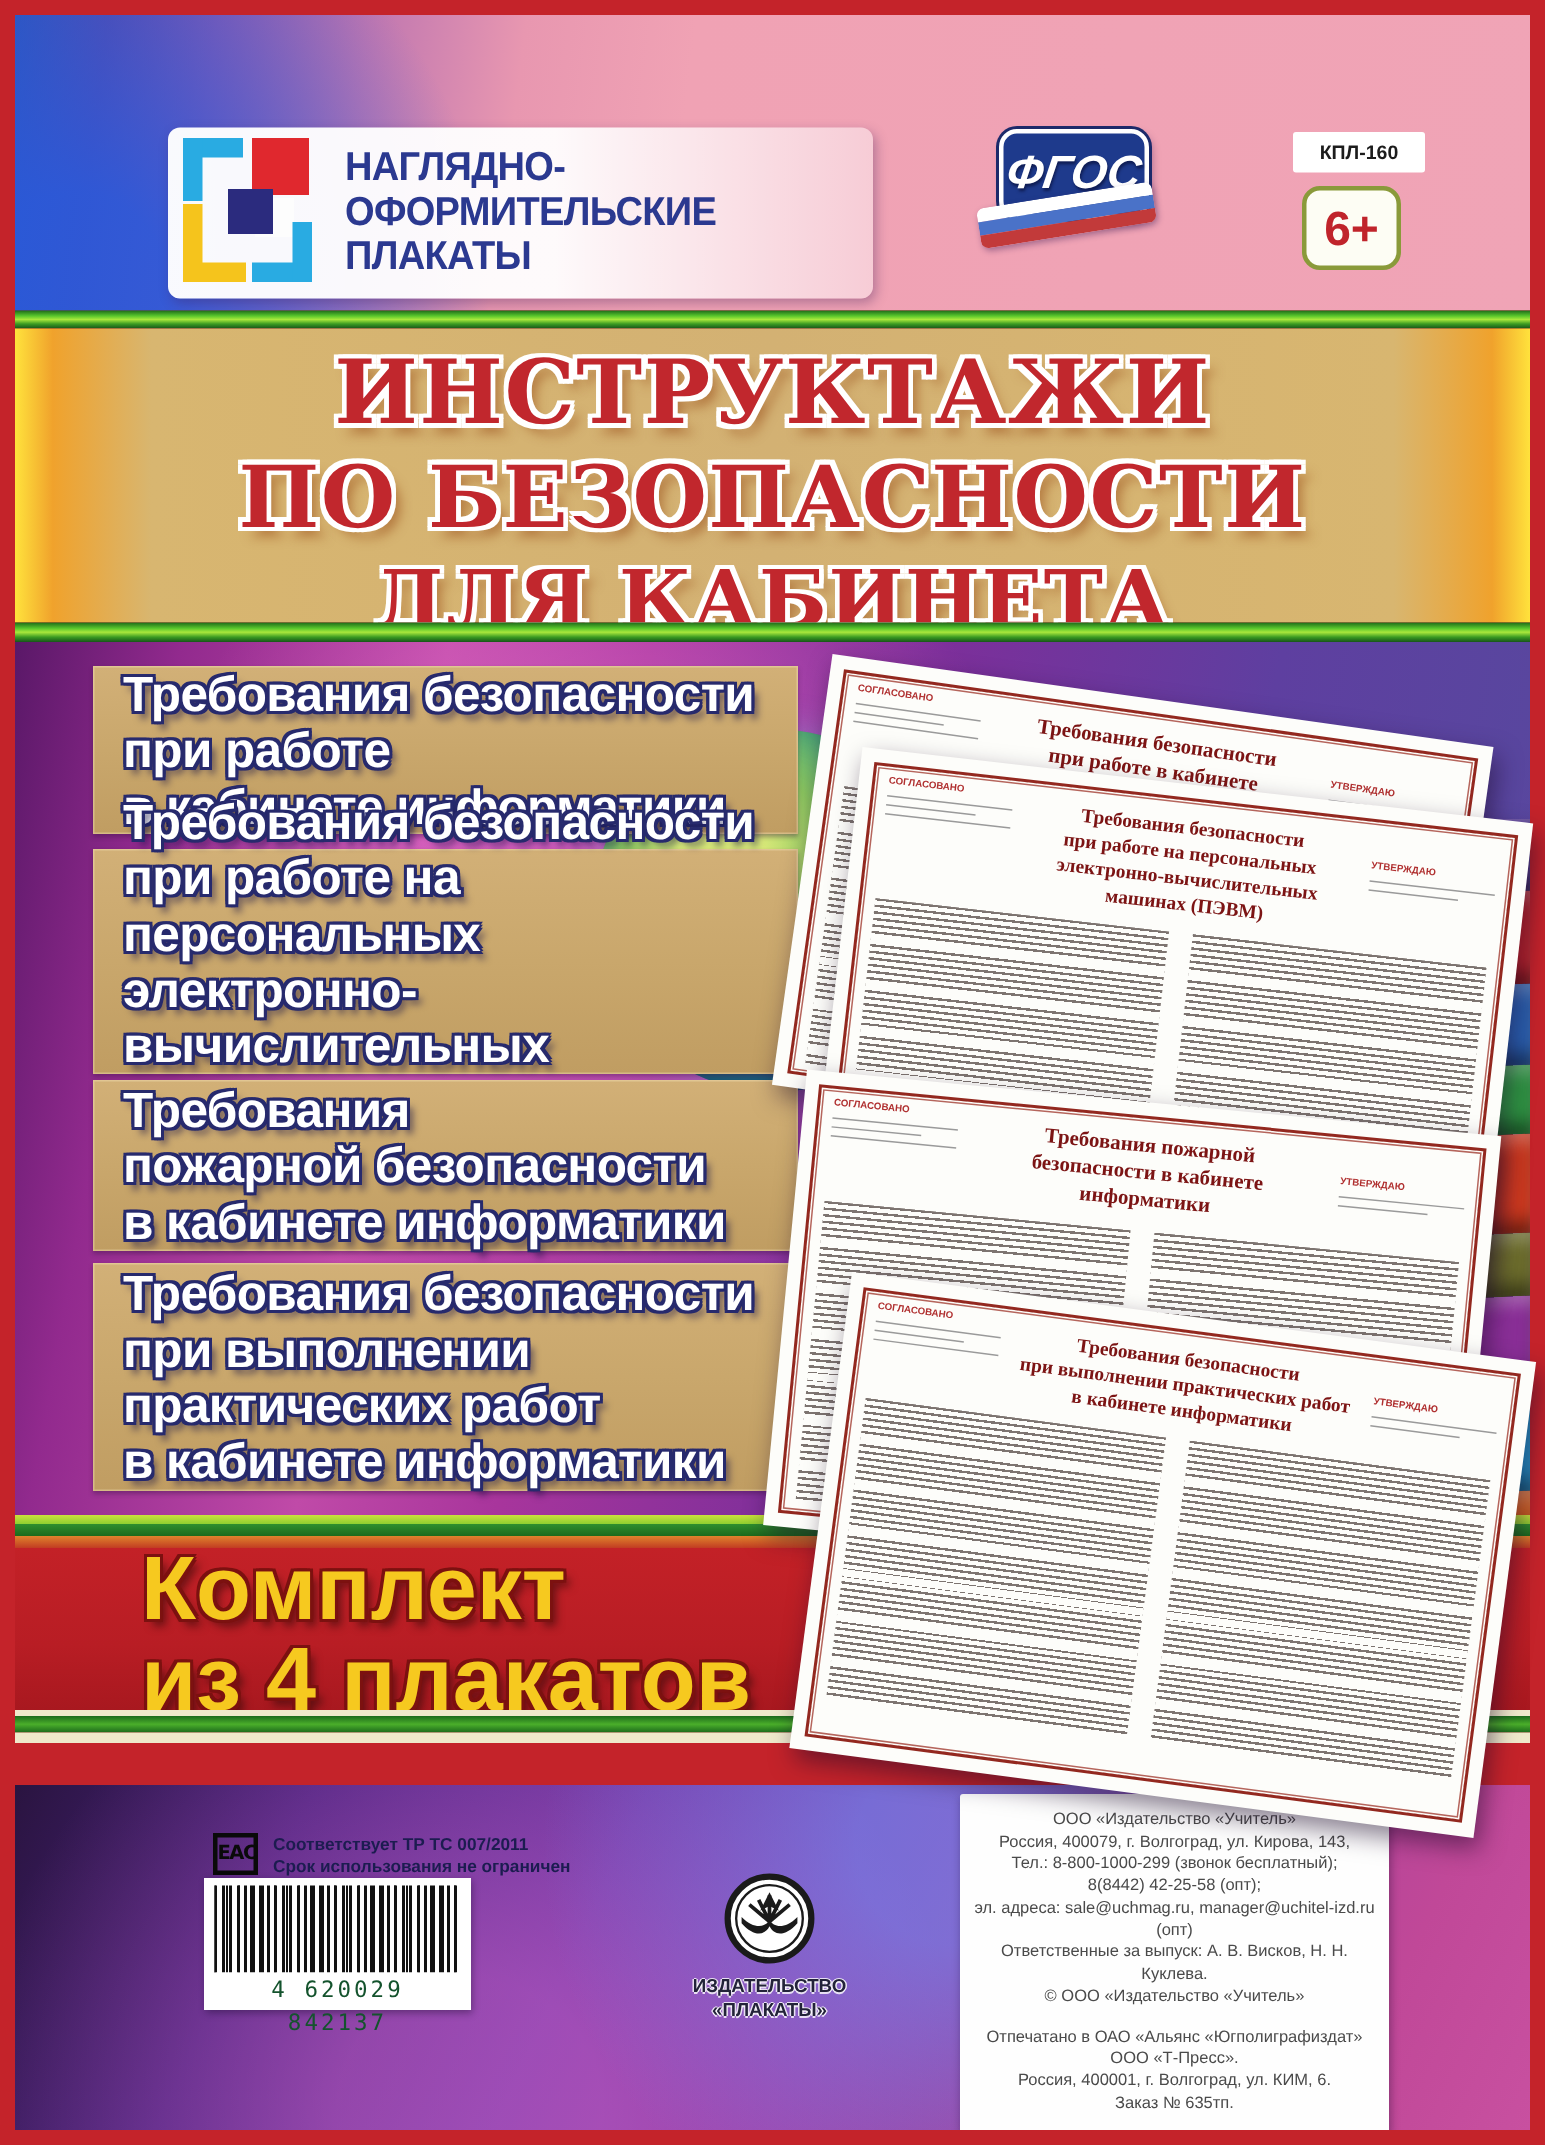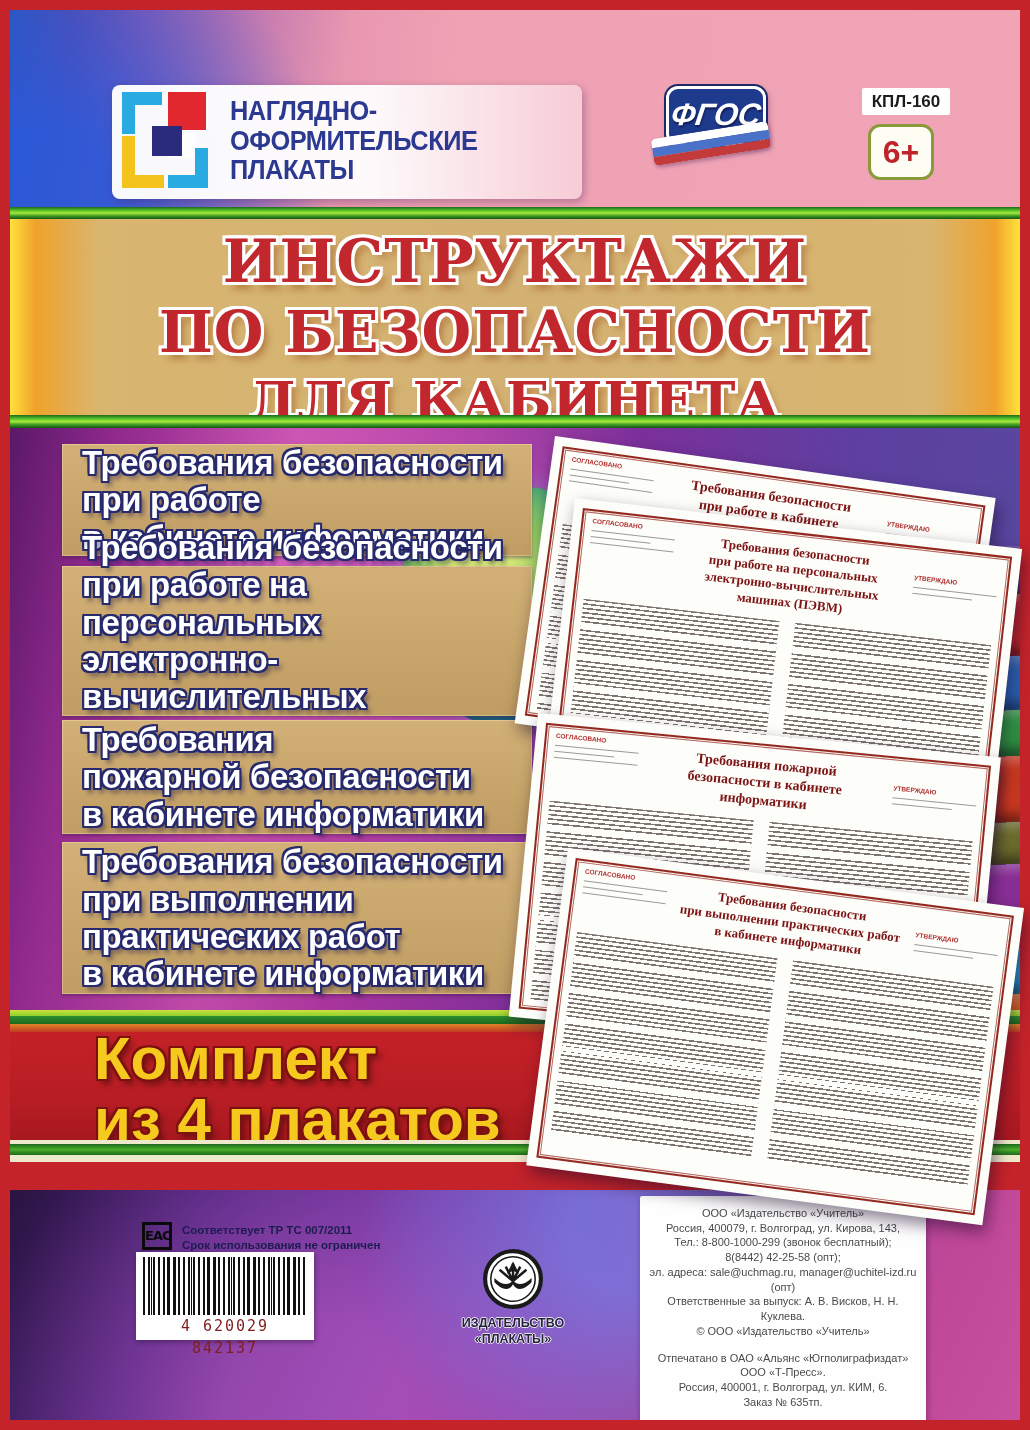--- a/index.html
+++ b/index.html
@@ -46,21 +46,21 @@
     position:absolute;left:0;top:8px;width:100%;text-align:center;color:#fff;
     font-weight:bold;font-style:italic;font-size:31px;transform:skewX(-8deg);
     text-shadow:1px 2px 2px rgba(0,0,30,.5);
   }
   #fgos-ribbon{position:absolute;left:-8px;top:44px;width:118px;height:27px;transform:rotate(-9deg);border-radius:5px;overflow:hidden;box-shadow:1px 2px 4px rgba(50,20,80,.4);}
   #fgos-ribbon .r1{height:9px;background:#ffffff;}
   #fgos-ribbon .r2{height:9px;background:#4a72c8;}
   #fgos-ribbon .r3{height:9px;background:#c23a3a;}
   #code-label{
     position:absolute;left:852px;top:78px;width:88px;height:27px;background:#fff;
-    text-align:center;font-weight:bold;font-size:17px;line-height:27px;color:#1c1c1c;
+    text-align:center;font-weight:bold;font-size:13px;line-height:27px;color:#1c1c1c;
     border-radius:2px;
   }
   #age-badge{
     position:absolute;left:858px;top:114px;width:66px;height:56px;background:#fdfdf4;
     border:3px solid #8a9a3a;border-radius:12px;text-align:center;
     font-weight:bold;font-size:32px;line-height:50px;color:#c0242b;
   }
 
   
   .green-sep{background:linear-gradient(180deg,#1e6a1a 0%,#58c62c 30%,#a8e83c 50%,#3a9a22 75%,#17541a 100%);}
@@ -196,21 +196,21 @@
     position:absolute;left:126px;top:62px;width:178px;height:88px;background:#fff;
     padding:5px 7px 0;box-shadow:1px 2px 5px rgba(20,10,40,.4);
   }
   #bars{
     height:58px;
     background:
       repeating-linear-gradient(90deg,#111 0 2px,transparent 2px 5px),
       repeating-linear-gradient(90deg,#111 0 1px,transparent 1px 8px);
   }
   #bar-digits{
-    height:22px;font-family:"DejaVu Sans Mono",monospace;font-size:15px;color:#7f1d1d;
+    height:22px;font-family:"DejaVu Sans Mono",monospace;font-size:15px;color:#14532d;
     letter-spacing:2px;text-align:center;line-height:22px;background:#fff;
   }
   #pub-logo{position:absolute;left:438px;top:58px;width:130px;text-align:center;}
   #pub-emblem{width:62px;height:62px;display:inline-block;}
   #pub-logo-text{
     margin-top:2px;font-size:12.5px;font-weight:bold;color:#23233a;line-height:1.25;
     text-shadow:-1px 0 rgba(255,255,255,.8),1px 0 rgba(255,255,255,.8),0 -1px rgba(255,255,255,.8),0 1px rgba(255,255,255,.8);
   }
   #pub-info{
     position:absolute;left:630px;top:6px;width:286px;min-height:150px;background:#fefefe;

